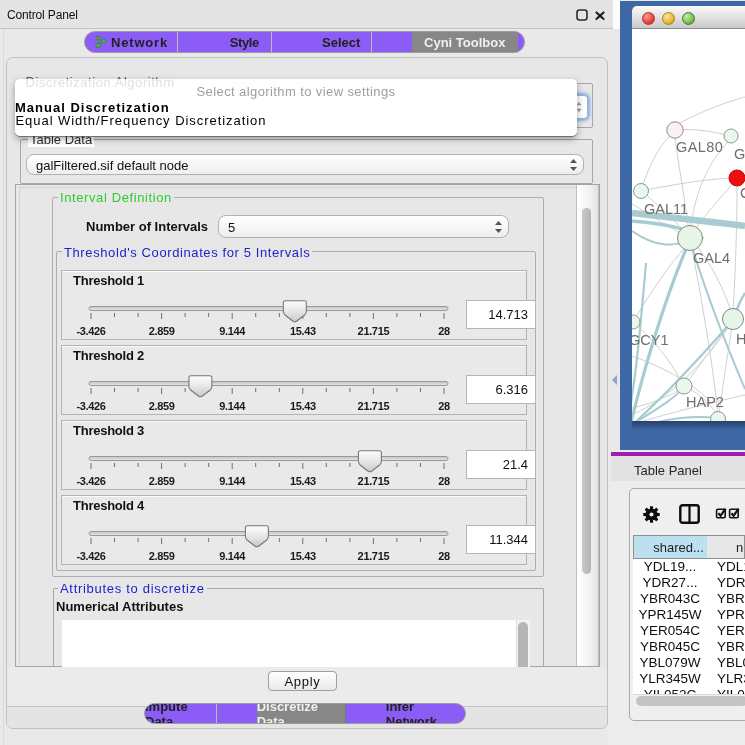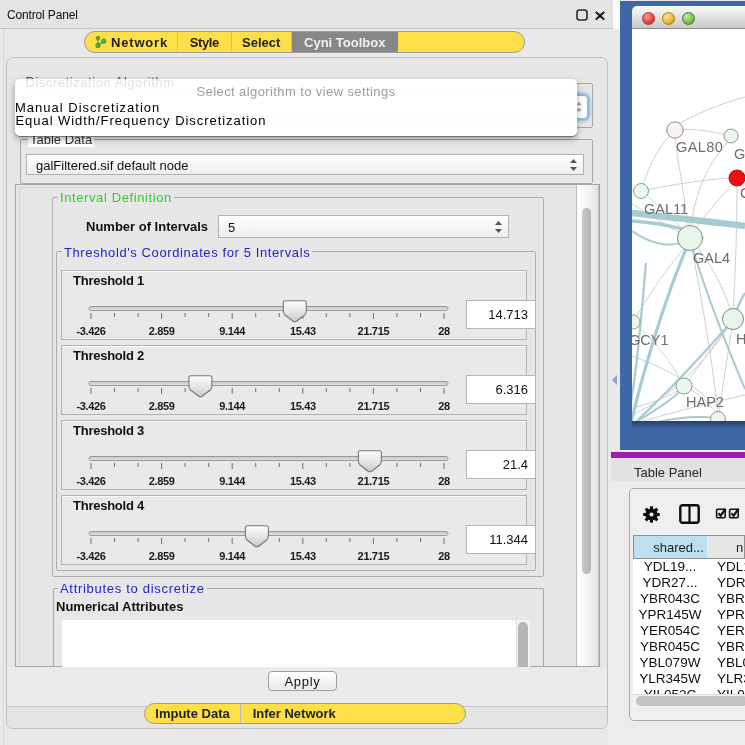--- a/index.html
+++ b/index.html
@@ -3,61 +3,61 @@
 <style>
 html,body{margin:0;padding:0;}
 body{width:745px;height:745px;position:relative;overflow:hidden;background:#E9E9E9;
  font-family:"Liberation Sans",sans-serif;-webkit-font-smoothing:antialiased;}
 .abs{position:absolute;}
 
 #titlebar{left:0;top:0;width:614px;height:28px;background:#E4E4E4;border-bottom:1px solid #C2C2C2;}
 #titlebar .t{position:absolute;left:7px;top:8px;font-size:12px;color:#111;letter-spacing:-0.15px;}
 #whitegap{left:613px;top:0;width:7px;height:29px;background:#FCFCFC;}
 
-.seg{position:absolute;border:1px solid #9d9d9d;border-radius:11px;background:#fde047;
- display:flex;overflow:hidden;box-sizing:border-box;}
+.seg{position:absolute;border:1px solid #9d9d9d;border-radius:11px;background:#8b5cf6;
+ display:flex;overflow:hidden;box-sizing:border-box;gap:40px;}
 .seg .s{display:flex;align-items:center;justify-content:center;font-size:13px;font-weight:600;
  color:#222;border-right:1px solid #bdbdbd;box-sizing:border-box;}
 .seg .s:last-child{border-right:none;}
 .seg .sel{background:#878787;color:#f0f0f0;border-right-color:#787878;}
 
 #panel{left:6px;top:57px;width:602px;height:672px;border:1px solid #c0c0c0;border-radius:7px;
  background:#E7E7E7;box-sizing:border-box;}
 .group{position:absolute;border:1px solid #a7a7a7;border-radius:2px;}
 .gtitle{position:absolute;font-size:13px;color:#2e2e2e;background:transparent;padding:0 2px;}
 
 .combo{position:absolute;background:linear-gradient(#ffffff,#eeeeee);border:1px solid #b2b2b2;
- border-radius:0;box-sizing:border-box;font-size:13px;color:#111;}
+ border-radius:8px;box-sizing:border-box;font-size:13px;color:#111;}
 .combo .tx{position:absolute;left:9px;top:50%;transform:translateY(-50%);white-space:nowrap;}
 .arr{position:absolute;right:5px;top:50%;transform:translateY(-50%);width:9px;height:12px;}
 
 .tbox{position:absolute;left:61px;width:466px;height:70px;border:1px solid #b3b3b3;
  background:#E9E9E9;box-shadow:inset 0 1px 0 rgba(255,255,255,.8);box-sizing:border-box;}
 .tbox .lbl{position:absolute;left:11px;top:2px;font-size:13px;letter-spacing:-0.25px;font-weight:700;color:#111;}
 .tbox .val{position:absolute;left:404px;top:29px;width:70px;height:29px;background:#fff;
  border:1px solid #b5b5b5;box-sizing:border-box;font-size:13px;color:#111;
  display:flex;align-items:center;justify-content:flex-end;padding-right:7px;}
 .ticklbl{position:absolute;font-size:11px;letter-spacing:-0.35px;font-weight:700;color:#1a1a1a;transform:translateX(-50%);top:54px;white-space:nowrap;}
 
 #popup{left:15px;top:79px;width:562px;height:56.5px;background:rgba(255,255,255,0.985);z-index:10;overflow:hidden;
  border-radius:5px;box-shadow:0 1px 0 rgba(40,40,40,.45),0 3px 7px rgba(0,0,0,.35);}
 #popup .r1{position:absolute;left:0;right:0;top:4.6px;text-align:center;font-size:13px;letter-spacing:0.4px;color:#9aa0a6;}
-#popup .r2{position:absolute;left:0px;top:20.5px;font-size:13px;letter-spacing:1px;font-weight:400;color:#000;}
+#popup .r2{position:absolute;left:0px;top:20.5px;font-size:13px;letter-spacing:1px;font-weight:700;color:#000;}
 #popup .r3{position:absolute;left:0.5px;top:34px;font-size:13px;letter-spacing:0.95px;color:#000;}
 
 #attrlist{left:62px;top:620px;width:454px;height:47px;background:#fff;font-size:13px;color:#111;padding-top:2px;box-sizing:border-box;}
 #attrlist div{padding-left:5px;height:15px;line-height:15px;margin-bottom:0.5px;}
 
 #netwin{left:620px;top:1px;width:139px;height:449px;background:#3E68A5;}
 #nettitle{left:12px;top:5px;width:113px;height:23px;border-top-left-radius:5px;
  background:linear-gradient(#fbfbfb,#c9c9c9);border-bottom:1px solid #8e8e8e;box-sizing:border-box;}
 .light{position:absolute;top:6px;width:11px;height:11px;border-radius:50%;}
 #canvas{left:12px;top:28px;width:113px;height:392px;background:#fff;overflow:hidden;}
 
-#tpband{left:611px;top:452px;width:134px;height:29px;background:#E2E2E2;border-top:6px solid #a21caf;box-sizing:border-box;}
+#tpband{left:611px;top:452px;width:134px;height:29px;background:#E2E2E2;border-top:4px solid #a21caf;box-sizing:border-box;}
 #tpband .t{position:absolute;left:23px;top:7px;font-size:13px;color:#262626;}
 #tablebox{left:629px;top:488px;width:130px;height:233px;border:1px solid #a9a9a9;border-radius:5px;
  background:#EFEFEF;box-sizing:border-box;}
 .hcell{position:absolute;top:535px;height:24px;box-sizing:border-box;border:1px solid #909090;
  font-size:13px;color:#222;display:flex;align-items:center;justify-content:center;}
 .trow{position:absolute;width:74px;height:16px;font-size:13.5px;color:#0d0d0d;text-align:center;line-height:16px;}
 </style></head>
 <body>
 
 <div class="abs" style="left:2.5px;top:29px;width:1px;height:716px;background:#d9d9d9;"></div>
@@ -314,20 +314,21 @@
 
 <div class="abs" style="left:7px;top:667px;width:600px;height:40px;background:#EBEBEB;border-bottom:1px solid #c6c6c6;box-sizing:border-box;"></div>
 <div class="abs" style="left:7px;top:707px;width:600px;height:21px;background:#E4E4E4;border-bottom-left-radius:7px;border-bottom-right-radius:7px;"></div>
 
 <div class="abs" style="left:268px;top:671px;width:69px;height:20px;border:1px solid #9e9e9e;border-radius:4px;
  background:linear-gradient(#ffffff,#e9e9e9);box-sizing:border-box;display:flex;align-items:center;justify-content:center;
  font-size:13px;letter-spacing:0.7px;color:#111;">Apply</div>
 
 <div class="seg" style="left:144px;top:703px;width:322px;height:21px;">
  <div class="s" style="width:96px;">Impute Data</div>
+ <div class="s sel" style="width:119.5px;">Discretize Data</div>
  <div class="s" style="width:106.5px;">Infer Network</div>
 </div>
 
 <div class="abs" id="popup">
  <div style="position:absolute;left:10.5px;top:-4.5px;font-size:13px;color:#E2E2E2;letter-spacing:0.55px;">Discretization Algorithm</div>
  <div class="r1">Select algorithm to view settings</div>
  <div class="r2">Manual Discretization</div>
  <div class="r3">Equal Width/Frequency Discretization</div>
 </div>
 

